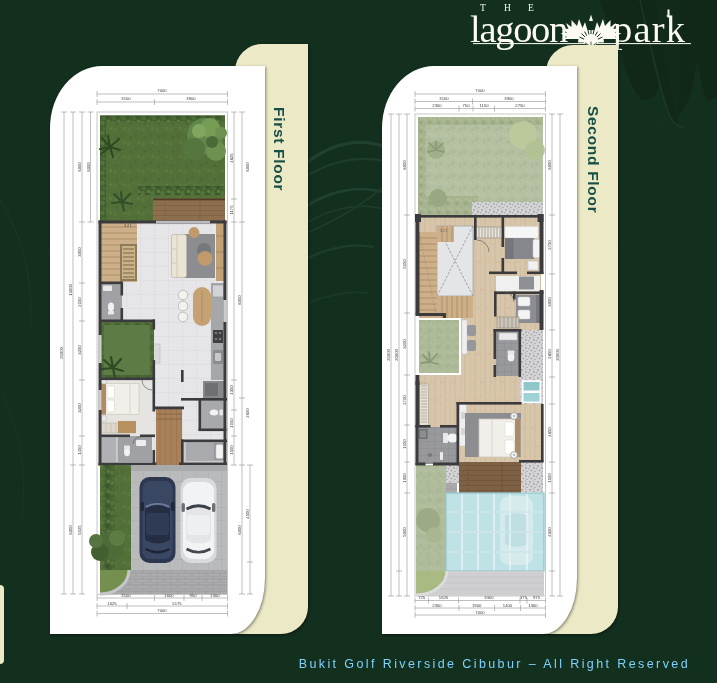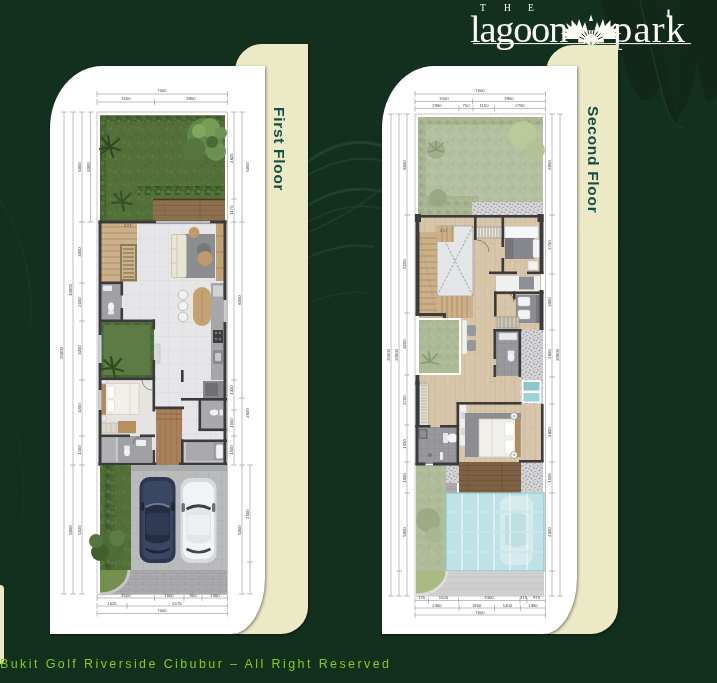--- a/index.html
+++ b/index.html
@@ -659,13 +659,13 @@
     <text x="-432" y="551">4850</text>
     <text x="-478" y="551">1500</text>
     <text x="-532" y="551">4600</text>
     <text x="-355" y="559">20000</text>
   </g>
 </g>
 </svg>
 
 <div class="abs" style="left:0;top:585px;width:4px;height:79px;background:#ece9c6;border-radius:0 4px 4px 0;"></div>
 
-<div class="abs" style="left:0;top:657px;width:690px;text-align:left;font-size:12.5px;letter-spacing:2.4px;color:#84cc16;">Bukit Golf Riverside Cibubur – All Right Reserved</div>
+<div class="abs" style="left:0;top:657px;width:690px;text-align:right;font-size:12.5px;letter-spacing:2.4px;color:#7dd3fc;">Bukit Golf Riverside Cibubur – All Right Reserved</div>
 
 </body></html>

